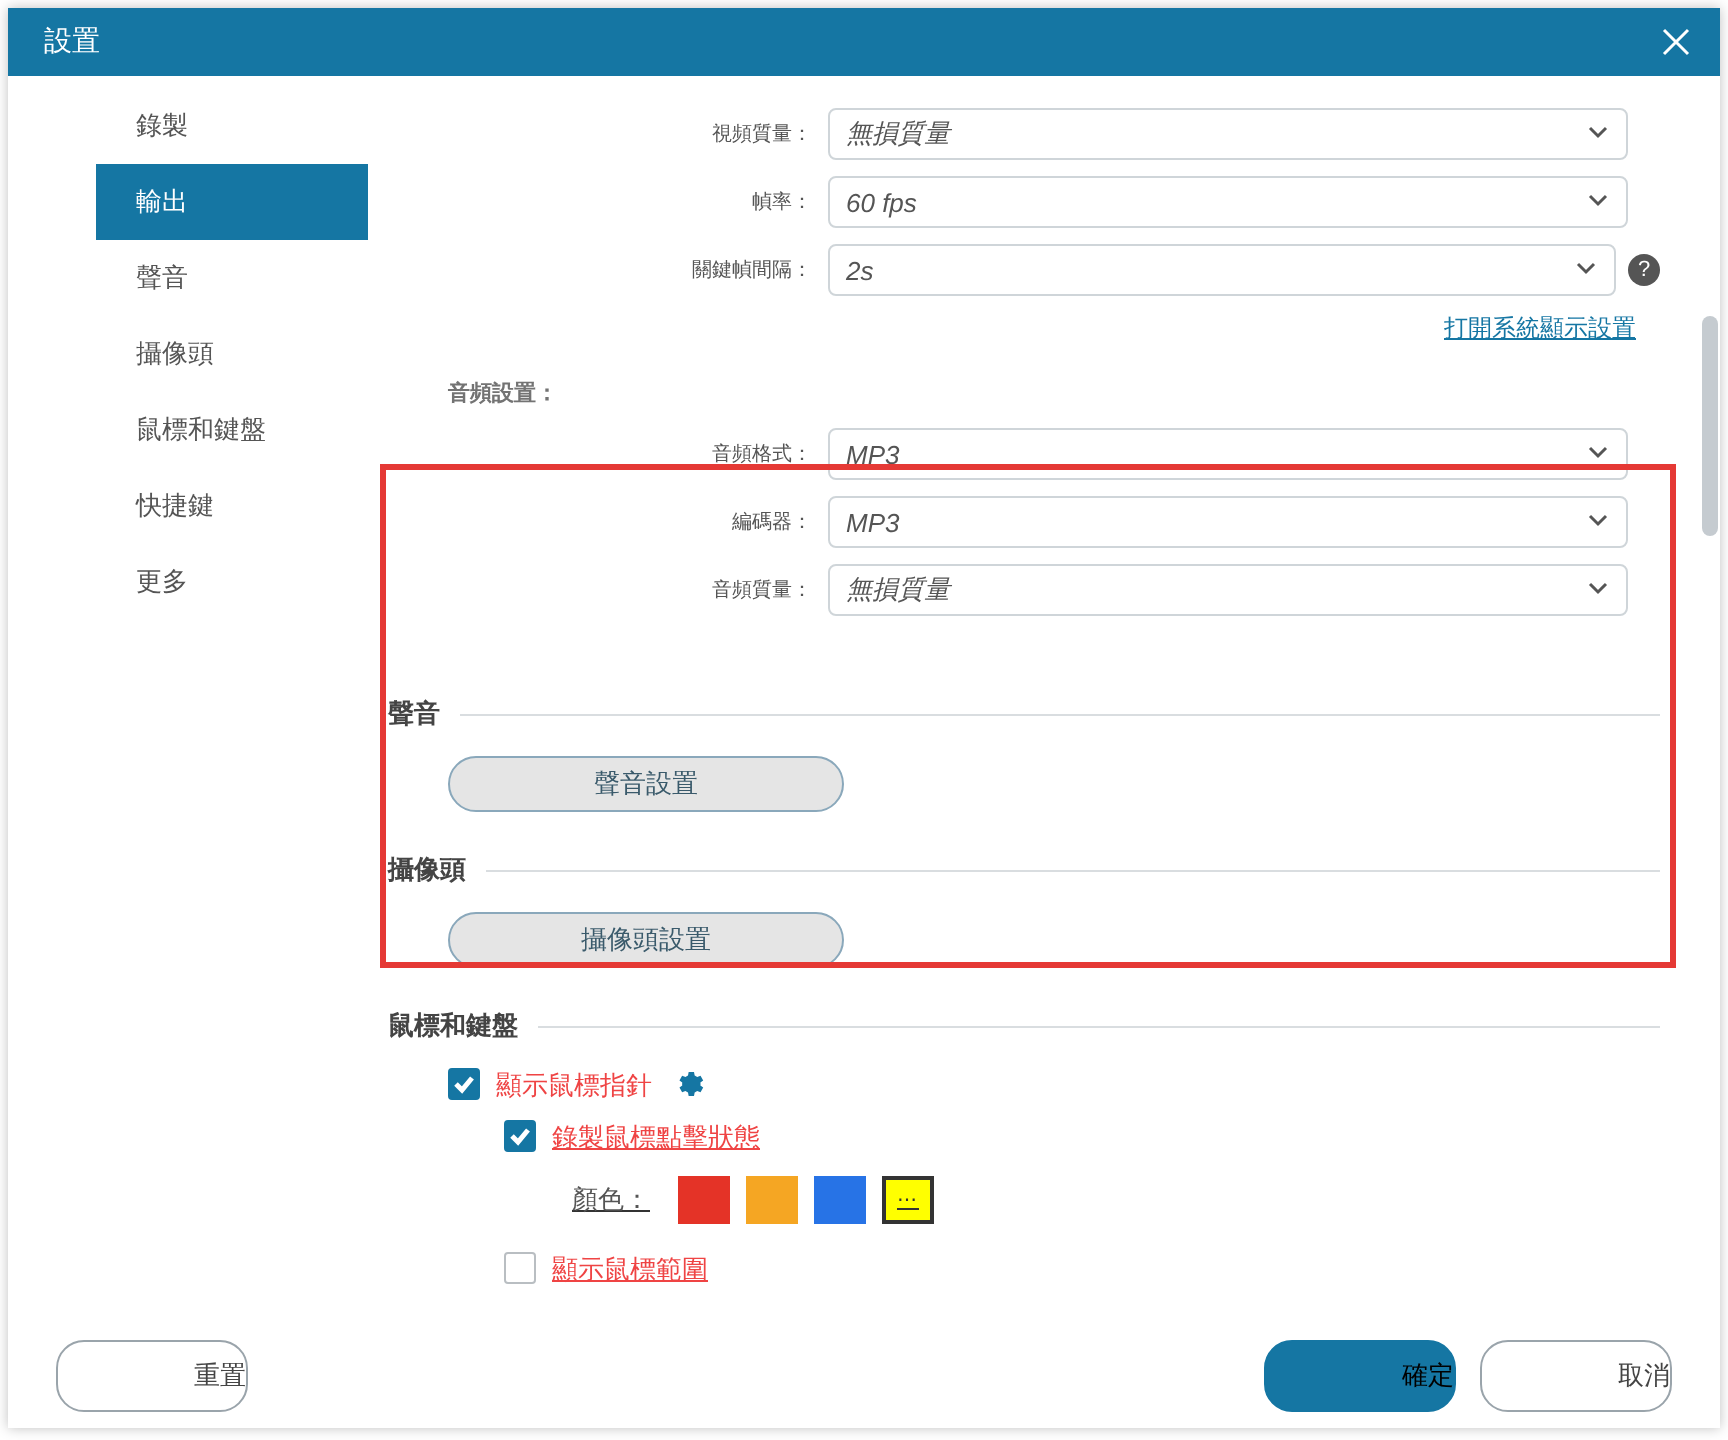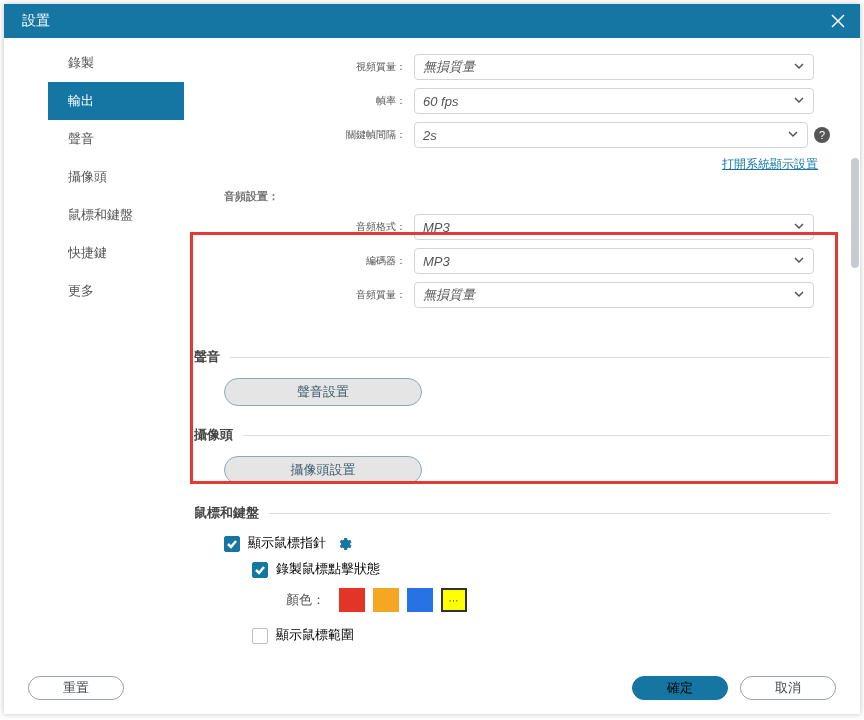--- a/index.html
+++ b/index.html
@@ -152,25 +152,25 @@
     border-radius: 14px;
     border: 1px solid #8aa8bb;
     background: #e5e5e5;
     color: #3a5a6b;
     cursor: pointer;
     font-size: 13px;
     margin-left: 30px;
   }
   .checkbox-row {
     display: flex;
-    align-items: flex-end;
+    align-items: flex-start;
     margin: 8px 0 8px 30px;
-    color: #000000;
-  }
-  .checkbox-row.indent1 { margin-left: 58px; }
+    color: #ef4444;
+  }
+  .checkbox-row.indent1 { margin-left: 58px; text-decoration: underline; }
   .checkbox {
     width: 16px; height: 16px;
     border: 1px solid #b9bec2;
     border-radius: 2px;
     margin-right: 8px;
     display: inline-flex;
     align-items: center;
     justify-content: center;
     cursor: pointer;
     background: #fff;
@@ -183,20 +183,21 @@
   .gear {
     margin-left: 10px;
     color: #1576a3;
     cursor: pointer;
     display:inline-flex; align-items:center;
   }
   .color-row {
     display: flex;
     align-items: center;
     margin: 10px 0 14px 92px;
+    text-decoration: underline;
   }
   .color-row .clabel { color:#555; margin-right:14px; }
   .swatch {
     width: 26px; height: 24px;
     margin-right: 8px;
     cursor: pointer;
   }
   .swatch.red { background:#e43327; }
   .swatch.orange { background:#f5a623; }
   .swatch.blue { background:#2773e6; }
@@ -217,31 +218,31 @@
   }
   .footer {
     height: 52px;
     display: flex;
     align-items: center;
     justify-content: space-between;
     padding: 0 24px;
     border-top: 0;
   }
   .btn {
-    height: 24px;
+    height: 36px;
     min-width: 96px;
     border-radius: 14px;
     border: 1px solid #9aa4ab;
     background: #fff;
     color: #444;
     cursor: pointer;
     font-size: 13px;
     display: inline-flex;
     align-items: center;
-    justify-content: center;
+    justify-content: flex-end;
   }
   .btn.primary {
     background: #1576a3;
     border-color: #1576a3;
     color: #000000;
   }
   .footer .right { display:flex; gap:12px; }
   .scrollbar {
     position:absolute; right:0; top:34px; bottom:52px; width:10px;
   }

